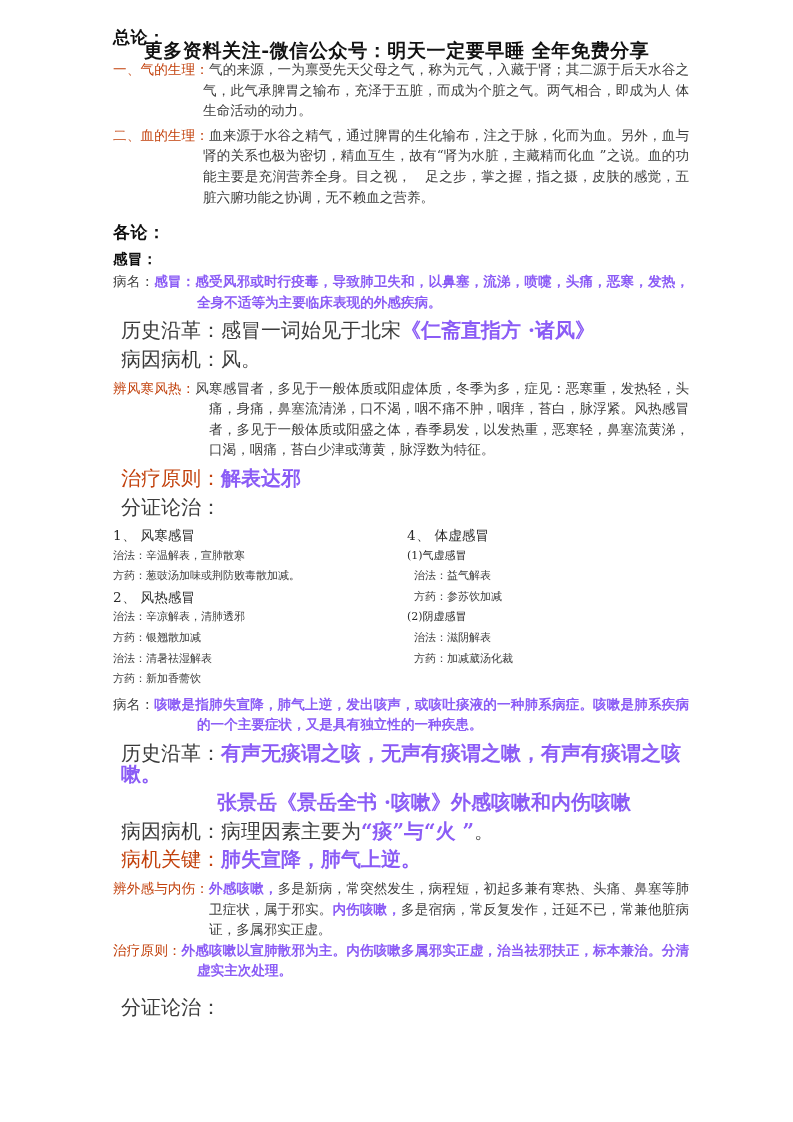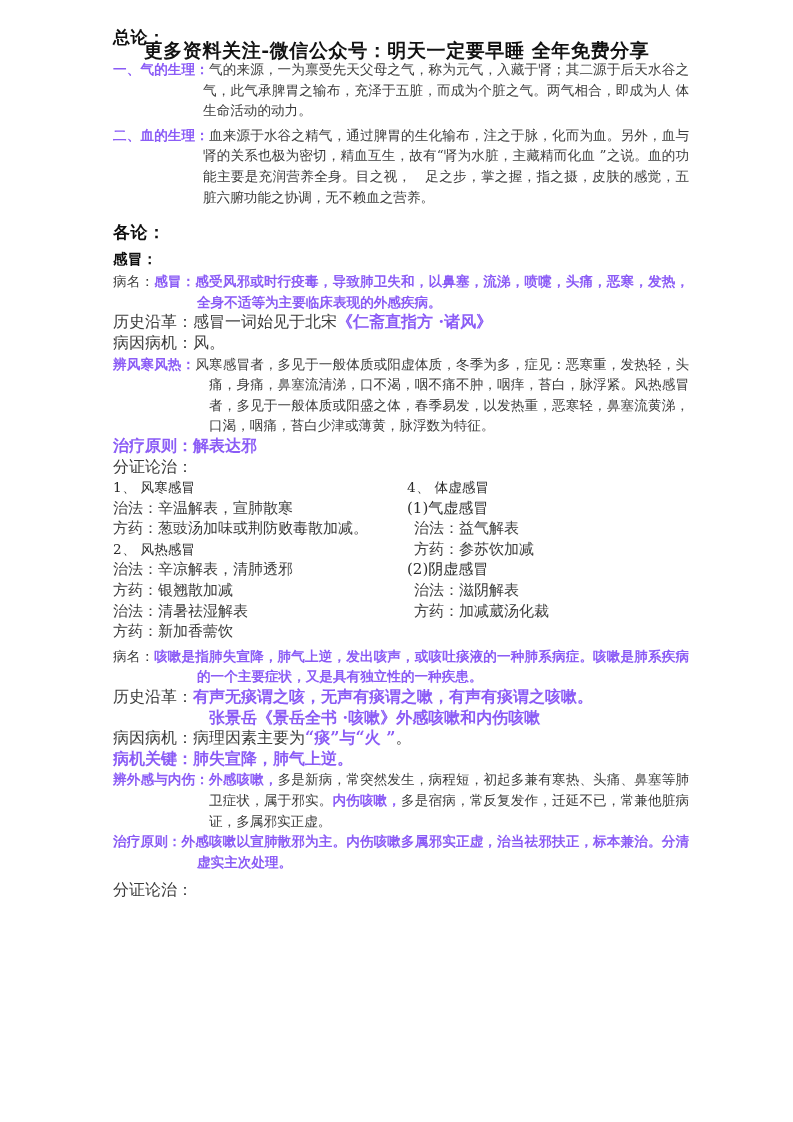--- a/index.html
+++ b/index.html
@@ -65,26 +65,26 @@
     margin: 0;
     color: #2b2b2b;
   }
   
   .hang-1 { padding-left: 90px; text-indent: -90px; }  
   .hang-2 { padding-left: 84px; text-indent: -84px; }  
   .hang-3 { padding-left: 96px; text-indent: -96px; }  
   .hang-4 { padding-left: 84px; text-indent: -84px; }  
 
   .lbl { color: #3a3a3a; font-weight: normal; }
-  .lbl-b { color: #8b5cf6; font-weight: bold; }
+  .lbl-b { color: #c2410c; font-weight: normal; }
   .bd { font-weight: bold; color: #8b5cf6; }
   .lt { font-weight: normal; color: #3c3c3c; }
   .plain { font-weight: normal; color: #2b2b2b; }
 
-  .line { font-size: 16px; line-height: 20.6px; margin: 0; color: #2b2b2b; }
+  .line { font-size: 20px; line-height: 20.6px; margin: 8px; color: #2b2b2b; }
   .indent-center { padding-left: 96px; }
 
   
   .cols {
     position: relative;
     width: 100%;
   }
   .col-l {
     width: 290px;
   }
@@ -95,21 +95,21 @@
     width: 282px;
   }
   .item-no {
     font-size: 13.6px;
     line-height: 20.6px;
     color: #2b2b2b;
     margin: 0;
   }
   .item-no .num { letter-spacing: .5px; }
   .sub-line {
-    font-size: 15px;
+    font-size: 11px;
     line-height: 20.6px;
     color: #2b2b2b;
     margin: 0;
   }
   .pad-sm { padding-left: 7px; }
 
   .sp-2 { height: 2px; }
   .sp-4 { height: 4px; }
   .sp-6 { height: 6px; }
   .sp-8 { height: 8px; }

